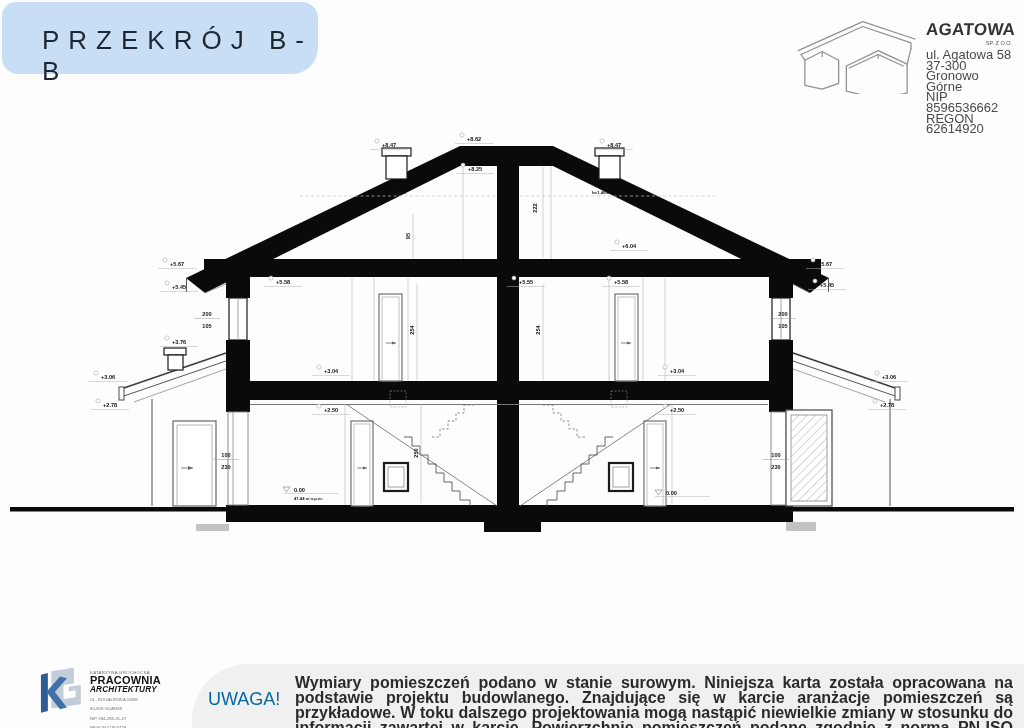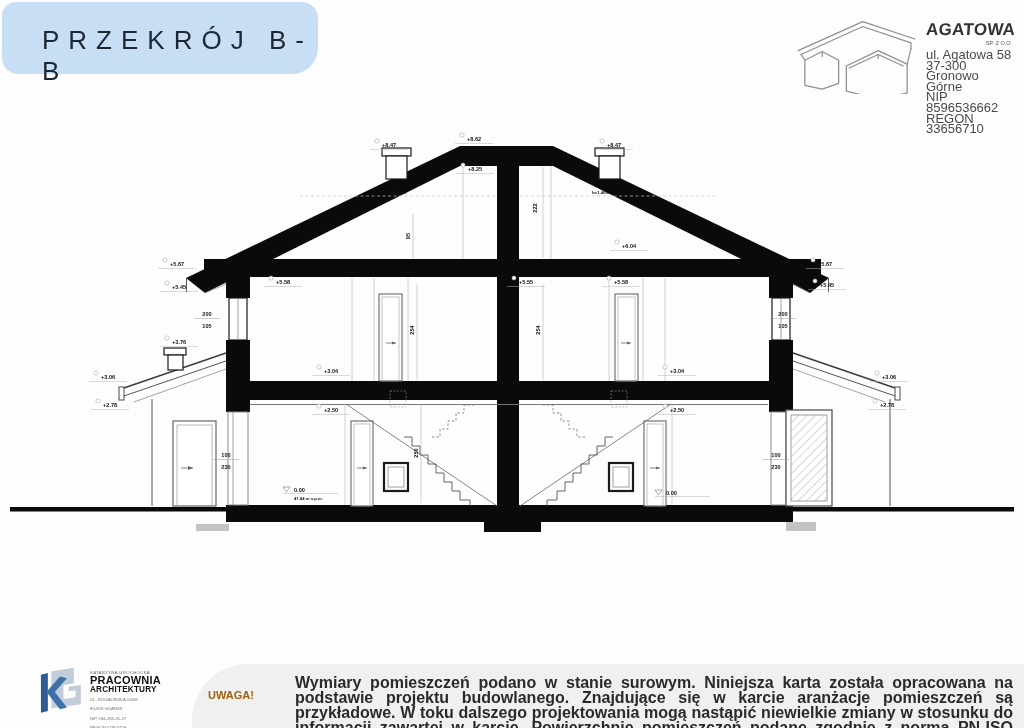--- a/index.html
+++ b/index.html
@@ -22,30 +22,30 @@
   .blk{fill:var(--line,#0a0a0a);}
   .wht{fill:#fff;stroke:#1a1a1a;stroke-width:1.2;}
   .thin{stroke:#8a8a8a;stroke-width:.8;fill:none;}
   .med{stroke:#555;stroke-width:1;fill:none;}
   .hvy{stroke:#3c3c3c;stroke-width:1.6;fill:none;}
   .dim{font-family:"Liberation Sans",sans-serif;font-weight:700;fill:#141414;}
   .gline{stroke:#b0b0b0;stroke-width:.55;}
   
   .footer-panel{position:absolute;left:192px;top:664px;right:0;bottom:0;
       background:var(--panel,#f0f0f0);border-top-left-radius:56px;}
-  .warning-label{position:absolute;left:208px;top:689px;font-size:11px;font-weight:700;color:#a16207;}
+  .warning-label{position:absolute;left:208px;top:689px;font-size:18px;font-weight:400;color:#0369a1;}
   .warning-text{position:absolute;left:295px;top:676px;width:718px;margin:0;
       font-size:16px;line-height:14.9px;font-weight:700;color:#2a2a2a;
       text-align:justify;text-align-last:justify;}
   .studio{position:absolute;left:34px;top:664px;display:flex;}
   .studio-mark{width:52px;height:56px;margin-right:4px;}
   .studio-text{padding-top:6px;width:80px;color:#111;}
   .st-name{font-size:4.3px;letter-spacing:.3px;color:#666;}
   .st-big{font-size:11px;font-weight:800;letter-spacing:.2px;line-height:10px;}
-  .st-big2{font-size:8.2px;font-weight:800;letter-spacing:.2px;line-height:9px;}
+  .st-big2{font-size:8.2px;font-weight:800;letter-spacing:.2px;line-height:9px;font-style:italic;}
   .st-tiny{font-size:4.3px;line-height:6.4px;color:#777;margin-top:3px;}
 </style>
 </head>
 <body>
 
 <div class="page">
 
   <svg class="drawing" width="1024" height="728" viewBox="0 0 1024 728">
     <defs>
       <pattern id="hatch" width="6" height="6" patternUnits="userSpaceOnUse" patternTransform="rotate(45)">
@@ -286,21 +286,21 @@
       <path d="M55,56 L88,40 L118,54 M58,58 L88,44 L114,56"></path>
       <path d="M55,56 L55,82 M118,54 L118,84 M55,82 L88,90 L118,84 M88,44 L88,48"></path>
       <path d="M8,44 L12,50 M122,38 L118,54"></path>
     </svg>
     <div class="brand-text">
       <div class="brand-name">AGATOWA</div>
       <div class="brand-suffix">SP. Z O.O.</div>
       <div class="brand-addr">ul. Agatowa 58</div>
       <div class="brand-addr">37-300 Gronowo Górne</div>
       <div class="brand-addr">NIP 8596536662</div>
-      <div class="brand-addr">REGON 33656710</div>
+      <div class="brand-addr">REGON 62614920</div>
     </div>
   </div>
 
   <div class="footer-panel"></div>
 
   <div class="studio">
     <svg class="studio-mark" viewBox="0 0 60 60">
       <polygon points="20,6 46,2 46,20 34,22 34,38 48,36 48,28 40,29 40,24 54,22 54,44 20,49" fill="var(--logo-light,#c3cdd9)"></polygon>
       <polygon points="8,10 16,8 16,52 8,54" fill="var(--logo-dark,#2e5d94)"></polygon>
       <polygon points="16,28 30,12 38,14 24,30 38,48 30,50 16,32" fill="var(--logo-mid,#3f70a8)"></polygon>

